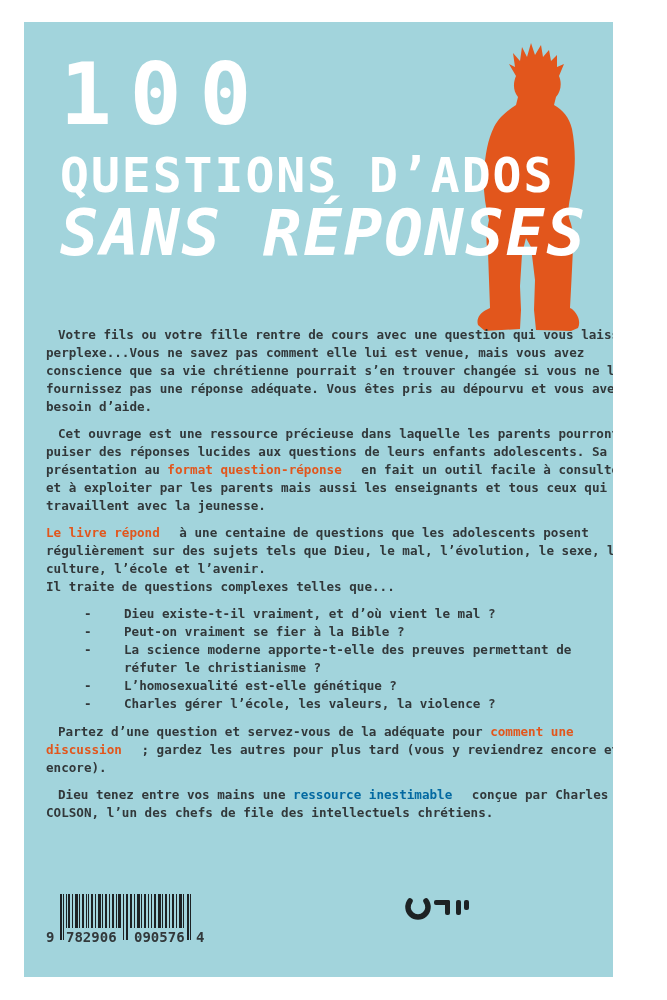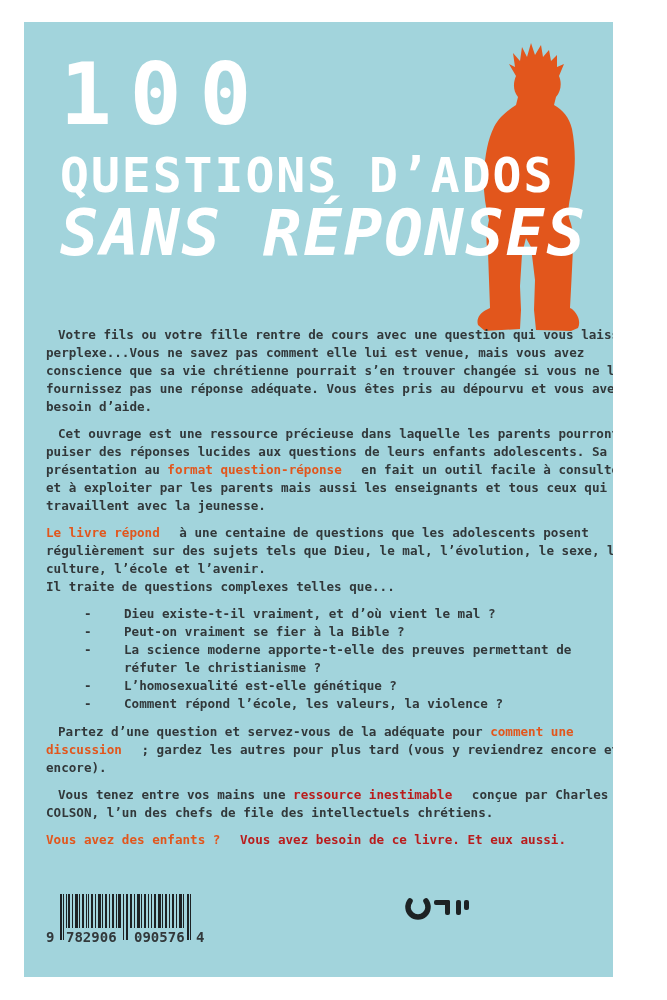--- a/index.html
+++ b/index.html
@@ -23,21 +23,21 @@
     position:absolute;left:22px;top:304px;width:596px;z-index:2;
     font-size:12.6px;line-height:18px;color:var(--ink,#32383a);
   }
   .copy p{margin:0 0 9px 0;white-space:pre-wrap;}
   .bullets{margin:1px 0 10px 26px;}
   .bullet{display:flex;}
   .bullet .dash{width:28px;flex:0 0 28px;}
   .bullet .btxt{max-width:470px;}
   .c-ink{color:var(--ink,#32383a);margin-left:12px;}
   .c-orange{color:var(--orange,#e2561c);text-align:right;}
-  .c-white{color:#b91c1c;}
+  .c-white{color:#0369a1;}
   
   .barcode{position:absolute;left:20px;top:868px;z-index:2;}
   .barcode text{font-family:"DejaVu Sans Mono","Liberation Mono",monospace;font-weight:700;font-size:14px;fill:var(--ink,#32383a);}
   .logo{position:absolute;left:379px;top:871px;z-index:2;}
   .pubinfo{
     position:absolute;left:454px;top:873px;z-index:2;
     font-size:11.5px;line-height:14.6px;letter-spacing:0.8px;color:var(--ink,#32383a);white-space:nowrap;
   }
 </style>
 </head>
@@ -82,26 +82,25 @@
           <div class="bullet">
             <span class="dash c-ink">-</span>
             <span class="btxt c-ink">La science moderne apporte-t-elle des preuves permettant de réfuter le christianisme ?</span>
           </div>
           <div class="bullet">
             <span class="dash c-ink">-</span>
             <span class="btxt c-ink">L’homosexualité est-elle génétique ?</span>
           </div>
           <div class="bullet">
             <span class="dash c-ink">-</span>
-            <span class="btxt c-ink">Comment répond l’école, les valeurs, la violence ?</span>
+            <span class="btxt c-ink">Charles gérer l’école, les valeurs, la violence ?</span>
           </div>
         </div>
         <p><span class="c-ink">Partez d’une question et servez-vous de la adéquate pour </span><span class="c-orange">comment une discussion</span><span class="c-ink"> ; gardez les autres pour plus tard (vous y reviendrez encore et encore).</span></p>
-        <p><span class="c-ink">Vous tenez entre vos mains une </span><span class="c-white">ressource inestimable</span><span class="c-ink"> conçue par Charles COLSON, l’un des chefs de file des intellectuels chrétiens.</span></p>
-        <p><span class="c-orange">Vous avez des enfants ?</span><span class="c-ink"> </span><span class="c-white">Vous avez besoin de ce livre. Et eux aussi.</span></p>
+        <p><span class="c-ink">Dieu tenez entre vos mains une </span><span class="c-white">ressource inestimable</span><span class="c-ink"> conçue par Charles COLSON, l’un des chefs de file des intellectuels chrétiens.</span></p>
       </div>
 
     <svg class="barcode" width="162" height="58" viewBox="0 0 162 58">
       <g id="bars" fill="#1d2224">
           <rect x="16" y="4" width="2" height="46"></rect>
           <rect x="19" y="4" width="1" height="46"></rect>
           <rect x="22" y="4" width="1" height="34"></rect>
           <rect x="24" y="4" width="2" height="34"></rect>
           <rect x="28" y="4" width="1" height="34"></rect>
           <rect x="31" y="4" width="3" height="34"></rect>

